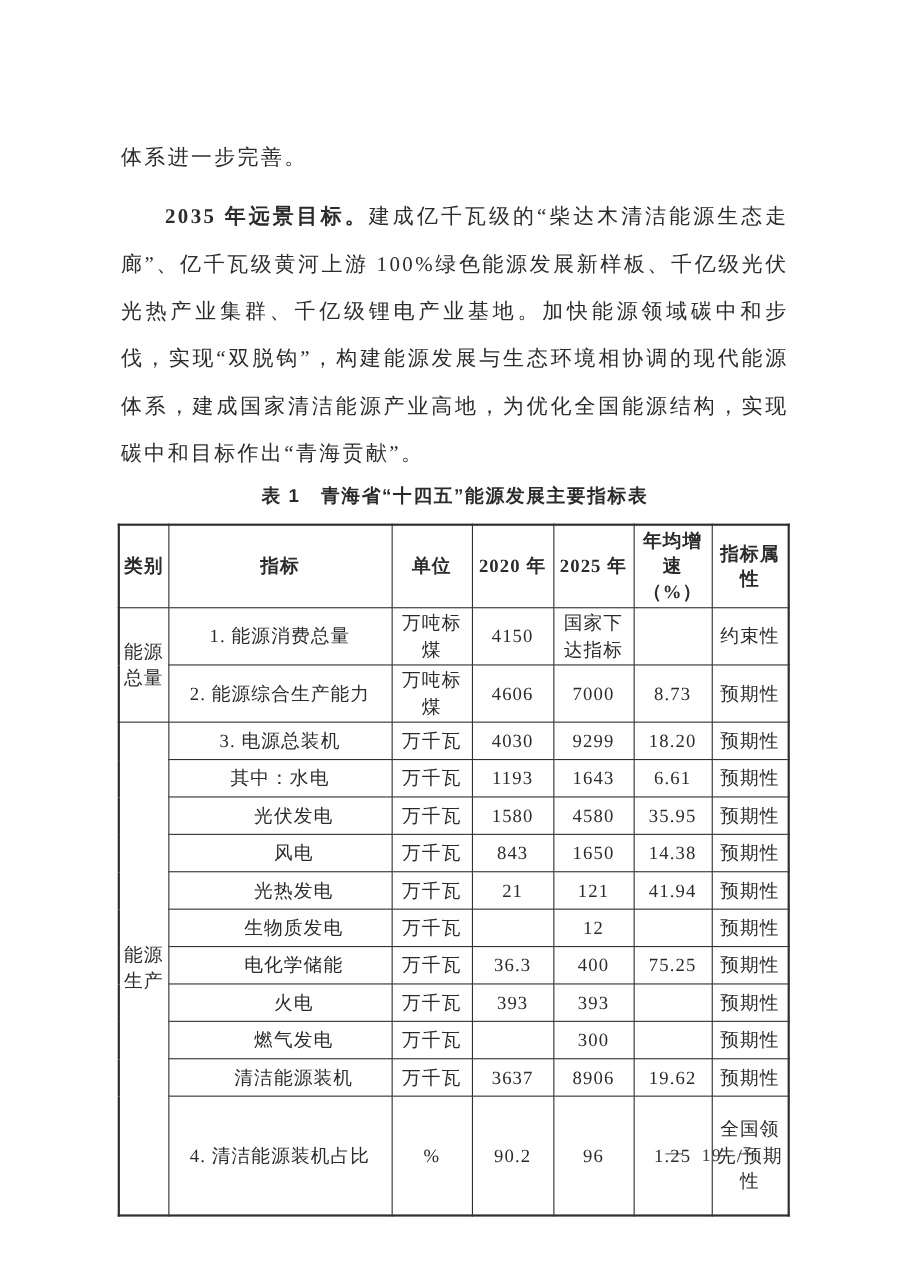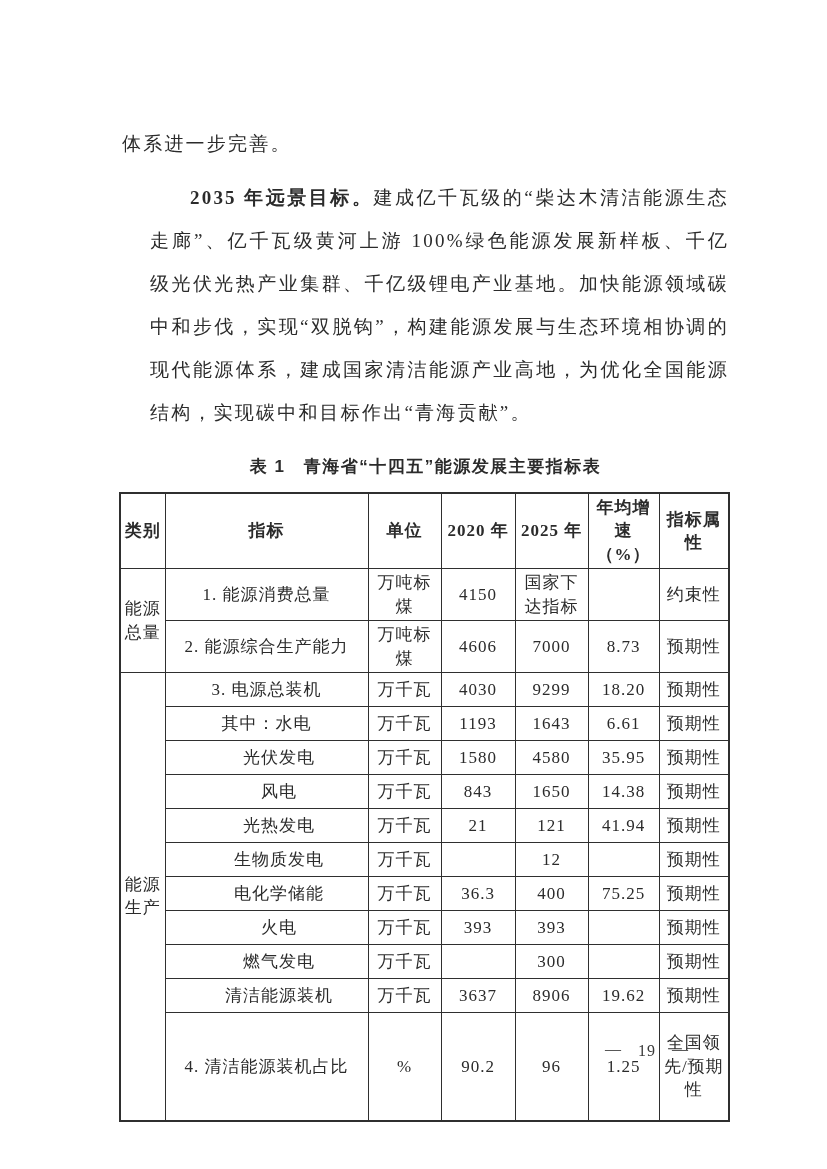--- a/index.html
+++ b/index.html
@@ -8,34 +8,34 @@
     position: relative;
     width: 827px;
     height: 1169px;
     background: #ffffff;
     font-family: "Liberation Serif", "DejaVu Serif", serif;
     color: #2b2b2b;
     overflow: hidden;
   }
   .content {
     position: absolute;
-    left: 122px;
+    left: 110px;
     top: 122px;
     width: 607px;
   }
   .para {
     font-size: 19px;
     line-height: 43px;
     letter-spacing: 2.2px;
     text-align: justify;
   }
-  .para.second { margin-top: 11px; text-indent: 40px; margin-left: 28px; }
+  .para.second { margin-top: 11px; text-indent: 40px; }
   .para .lead { font-weight: bold; }
   .table-title {
-    margin-top: 20px;
+    margin-top: 4px;
     text-align: center;
     font-size: 17px;
     line-height: 26px;
     font-weight: bold;
     letter-spacing: 1.5px;
     font-family: "Liberation Sans", "DejaVu Sans", sans-serif;
   }
   table.indicators {
     margin-top: 12px;
     margin-left: -3px;

